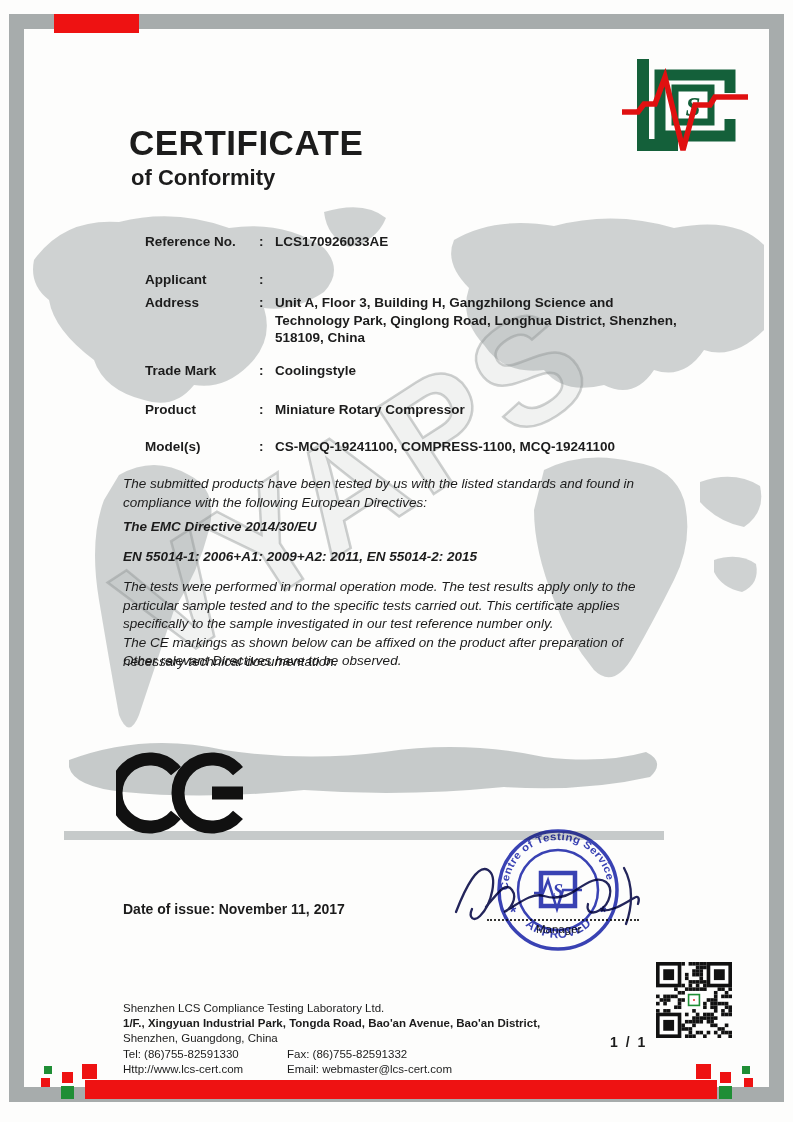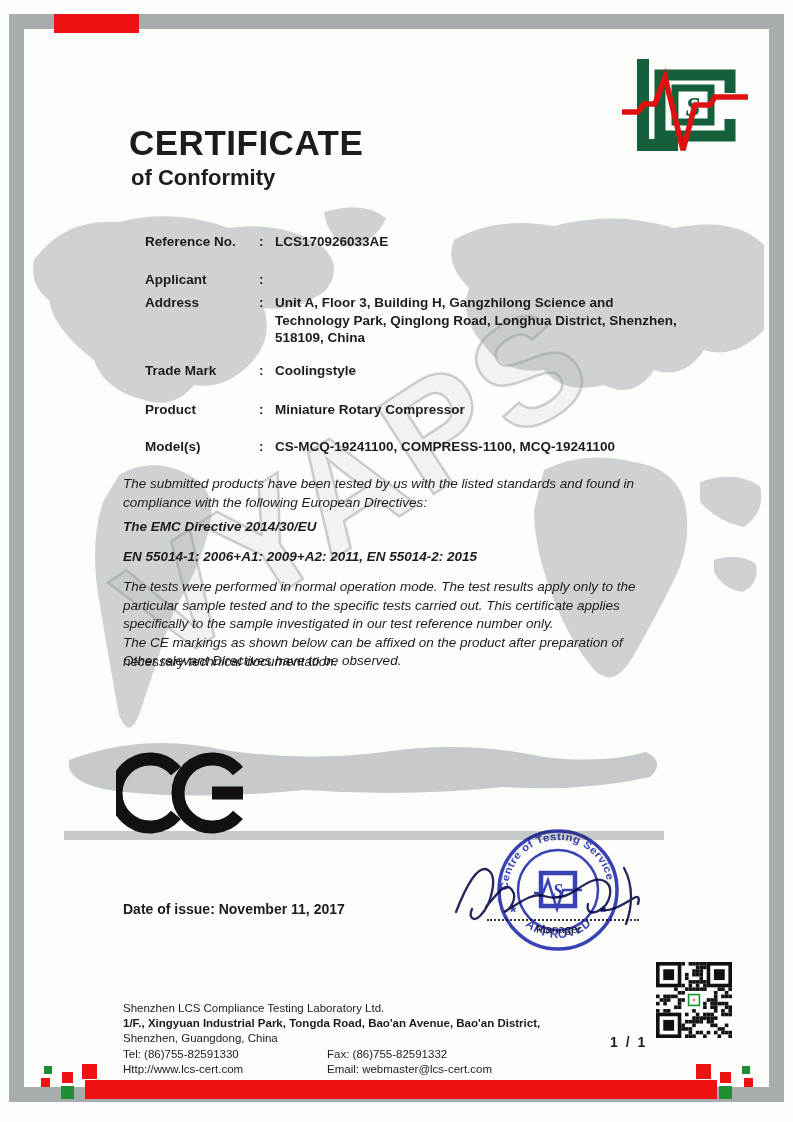--- a/index.html
+++ b/index.html
@@ -35,21 +35,21 @@
   #ce{left:116px;top:747px;z-index:3;}
   #date-line{left:123px;top:901px;font-size:14px;font-weight:700;z-index:3;}
   
   #dotted-line{left:487px;top:919px;width:152px;border-top:2px dotted #333;z-index:4;}
   #manager{left:536px;top:923px;font-size:11.5px;color:#222;z-index:4;}
   #stamp{left:452px;top:818px;z-index:5;mix-blend-mode:multiply;opacity:.93;}
   #signature{left:448px;top:812px;z-index:6;mix-blend-mode:multiply;}
   
   #footer{left:123px;top:1001px;width:470px;font-size:11.5px;line-height:1.32;z-index:3;}
   #footer .bold{font-weight:700;}
-  .fline{display:flex;gap:40px;}
+  .fline{display:flex;}
   .fcell{width:164px;flex:none;}
   #page-num{left:610px;top:1034px;font-size:14px;font-weight:700;letter-spacing:2px;z-index:3;}
   #qr{left:656px;top:962px;z-index:3;}
 </style>
 </head>
 <body>
 
 <div id="page">
 
   <div class="abs" id="frame"></div>

